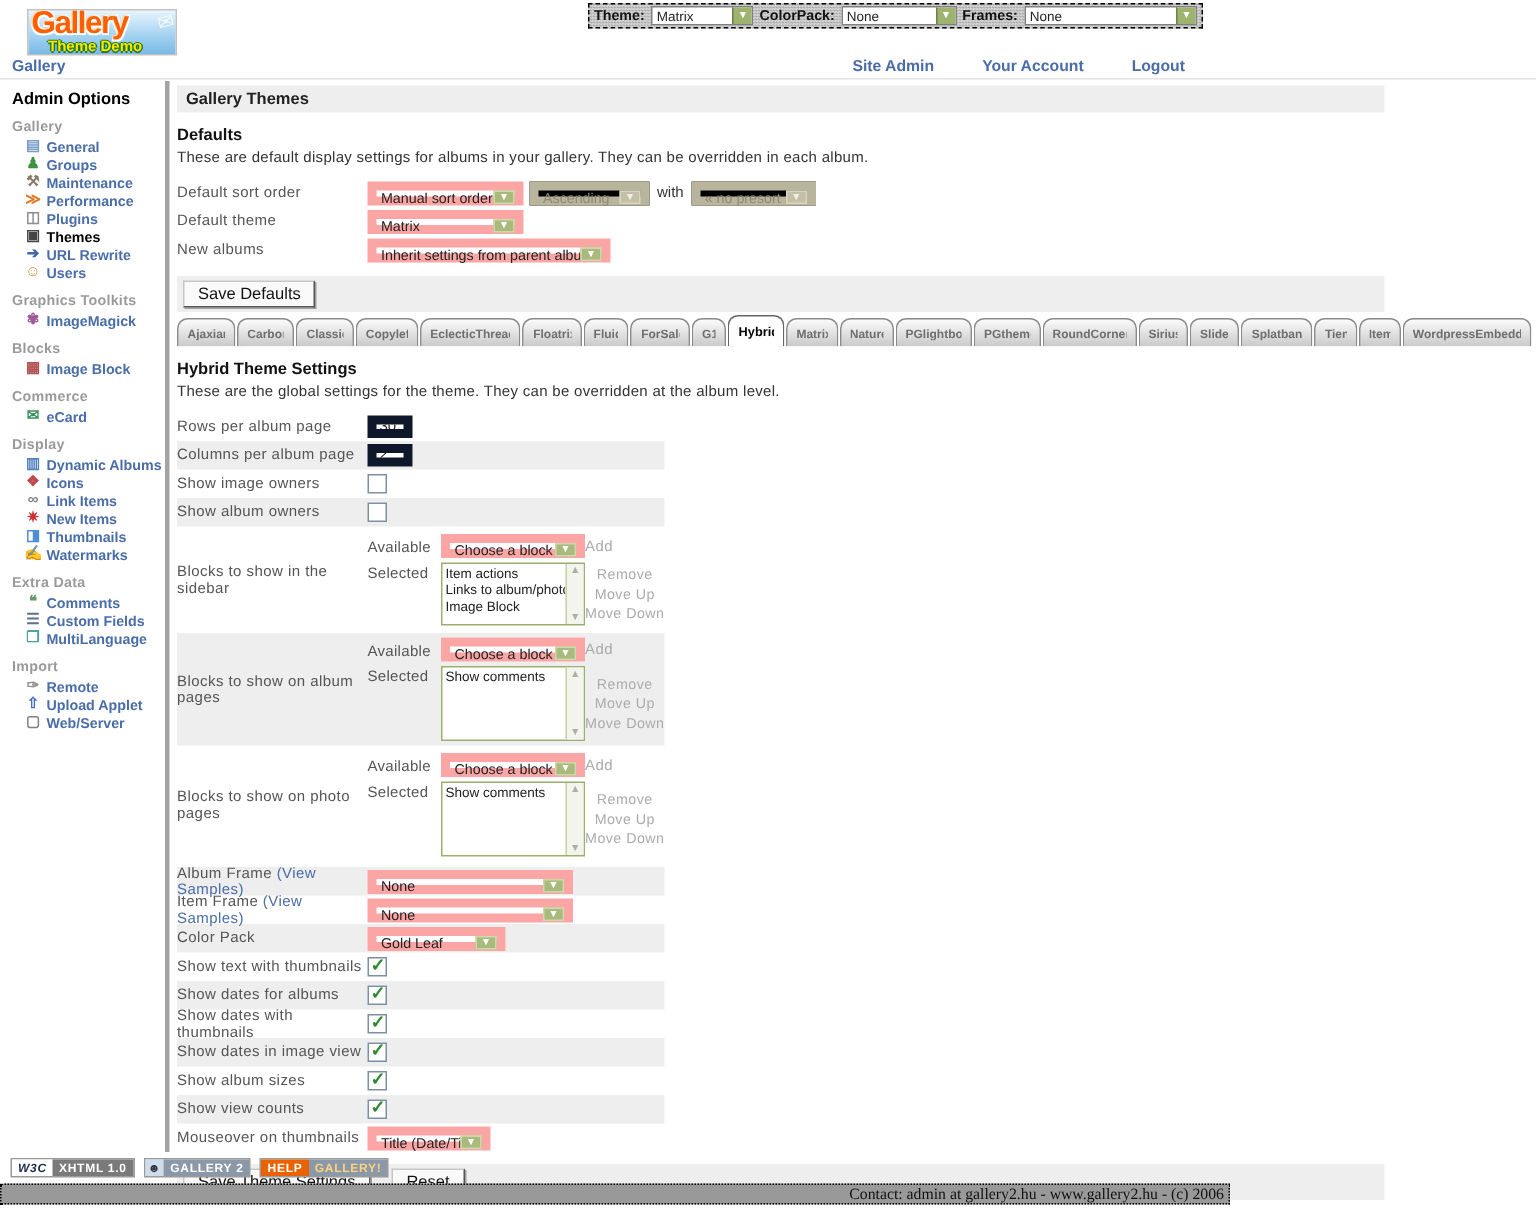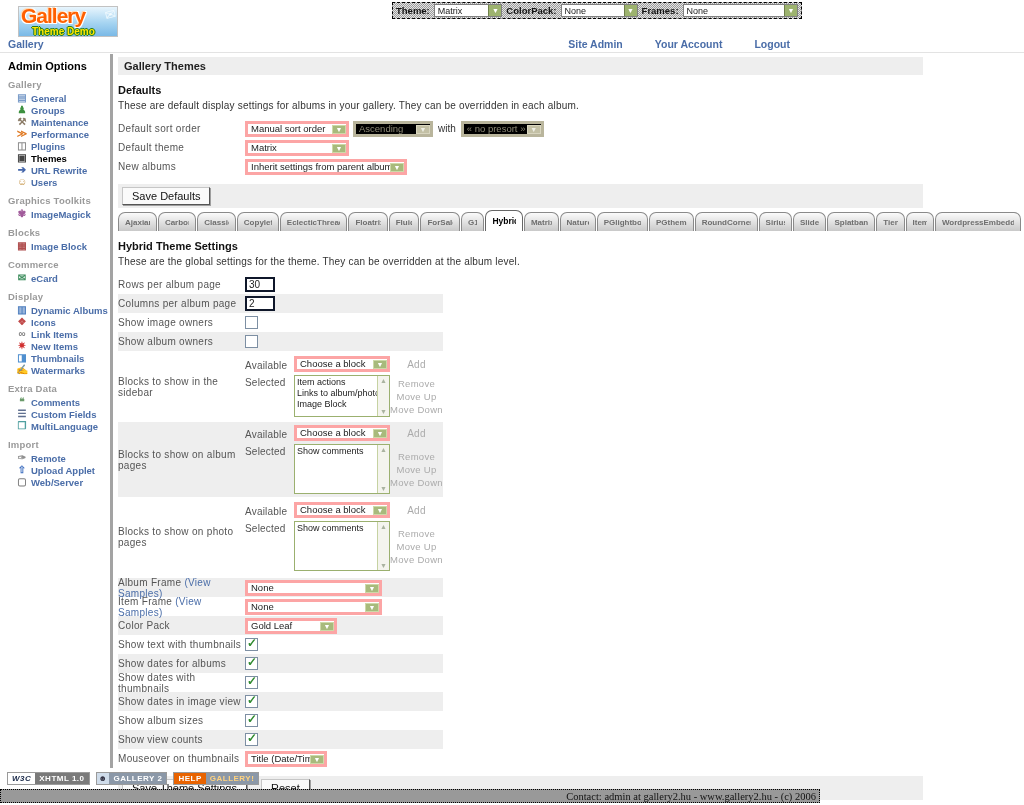--- a/index.html
+++ b/index.html
@@ -44,31 +44,31 @@
   .main{flex:1;padding-left:5px}
 
   .titlebar{margin-top:3px;width:805px;height:18px;background:#eee;display:flex;align-items:center;
         padding-left:6px;font-size:11px;font-weight:bold;color:#222}
   .sect-head{font-size:11px;font-weight:bold;color:#111;margin:9px 0 4px}
   .sect-desc{font-size:10px;color:#333;letter-spacing:.2px;margin-bottom:8px}
 
   .frow{display:flex;align-items:center;height:19px;font-size:10px}
   .flabel{width:127px;flex-shrink:0;color:#555;letter-spacing:.3px}
 
-  .sel{height:16px;background:#fff;border:3px solid #fca5a5;display:flex;align-items:flex-end;font-size:9.5px;color:#222;cursor:pointer}
+  .sel{height:16px;background:#fff;border:6px solid #fca5a5;display:flex;align-items:flex-start;font-size:9.5px;color:#222;cursor:pointer}
   .sel .txt{flex:1;padding:0 3px;display:flex;align-items:center;white-space:nowrap;overflow:hidden}
   .sel .btn{width:14px;background:#a8ba7c;border:1px solid #cdd9a8;color:#fff;font-size:7px;
         display:flex;align-items:center;justify-content:center}
   .sel.dis{background:#000000;border-color:#b9b59c;color:#8d8a76}
   .sel.dis .btn{background:#c3c0a5;border-color:#d8d5bf;color:#efefe6}
   .sw104{width:104px}.sw80{width:80px}.sw83{width:83px}.sw162{width:162px}.sw137{width:137px}.sw92{width:92px}.sw82{width:82px}.sw96{width:96px}
   .withtxt{margin:0 5px;color:#333}
   .gap4{margin-right:4px}
 
-  .tin{width:30px;height:15px;border:2px solid #0f172a;font-size:10px;padding:0 2px;color:#222;
+  .tin{width:30px;height:15px;border:6px solid #0f172a;font-size:10px;padding:0 2px;color:#222;
         font-family:"Liberation Sans",sans-serif}
 
   .cb{width:13px;height:13px;background:#fff;border:1px solid #7d8fa3;position:relative;cursor:pointer}
   .cb.on::after{content:"✓";position:absolute;left:1px;top:-3px;font-size:12px;font-weight:bold;color:#2f8a2f}
 
   .strip{width:805px;height:24px;background:#eee;display:flex;align-items:center;gap:14px;padding-left:4px;margin-top:8px}
   .btn3d{font-size:11px;color:#111;background:#fafafa;border:1px solid;border-color:#c6c6c6 #555 #555 #c6c6c6;
         box-shadow:1px 1px 0 #9e9e9e;padding:2px 9px;white-space:nowrap;cursor:pointer}
 
   .tabs{display:flex;align-items:flex-end;width:904px;height:21px;margin-top:2px;overflow:hidden}
@@ -83,21 +83,21 @@
   .trow{width:325px;display:flex;align-items:center;height:19px}
   .alt{background:#eee}
 
   .brow{width:325px;display:flex;align-items:center;padding:3px 0;margin-top:2px;font-size:10px}
   .bgrid{display:flex;flex-direction:column;gap:3px}
   .bline{display:flex;align-items:center}
   .bline.top-align{align-items:flex-start}
   .sublabel{width:45px;flex-shrink:0;text-align:left;color:#555;letter-spacing:.2px;margin-right:4px;padding-top:2px}
   .actcol{width:53px;text-align:center;color:#ababab;font-size:9.5px;line-height:13px;align-self:center;letter-spacing:.3px}
   .act{color:#ababab;letter-spacing:.3px;cursor:pointer}
-  .addcell{width:53px;text-align:center}
+  .addcell{width:53px;}
   .listbox{width:96px;border:1px solid #9bb06f;background:#fff;display:flex;align-items:stretch}
   .lb42{height:42px}.lb50{height:50px}
   .lb-items{flex:1;overflow:hidden;padding:1px 0 0 2px}
   .lb-item{font-size:9px;line-height:11px;white-space:nowrap;overflow:hidden;color:#222;cursor:pointer}
   .lb-scroll{width:12px;border-left:1px solid #c6d2a2;background:#f4f4ee;display:flex;flex-direction:column;
         justify-content:space-between;align-items:center;padding:1px 0}
   .lb-arrow{font-size:7px;color:#aab3a0;line-height:7px;cursor:pointer}
 
   .viewlink{color:#4a6da8;cursor:pointer}
 

